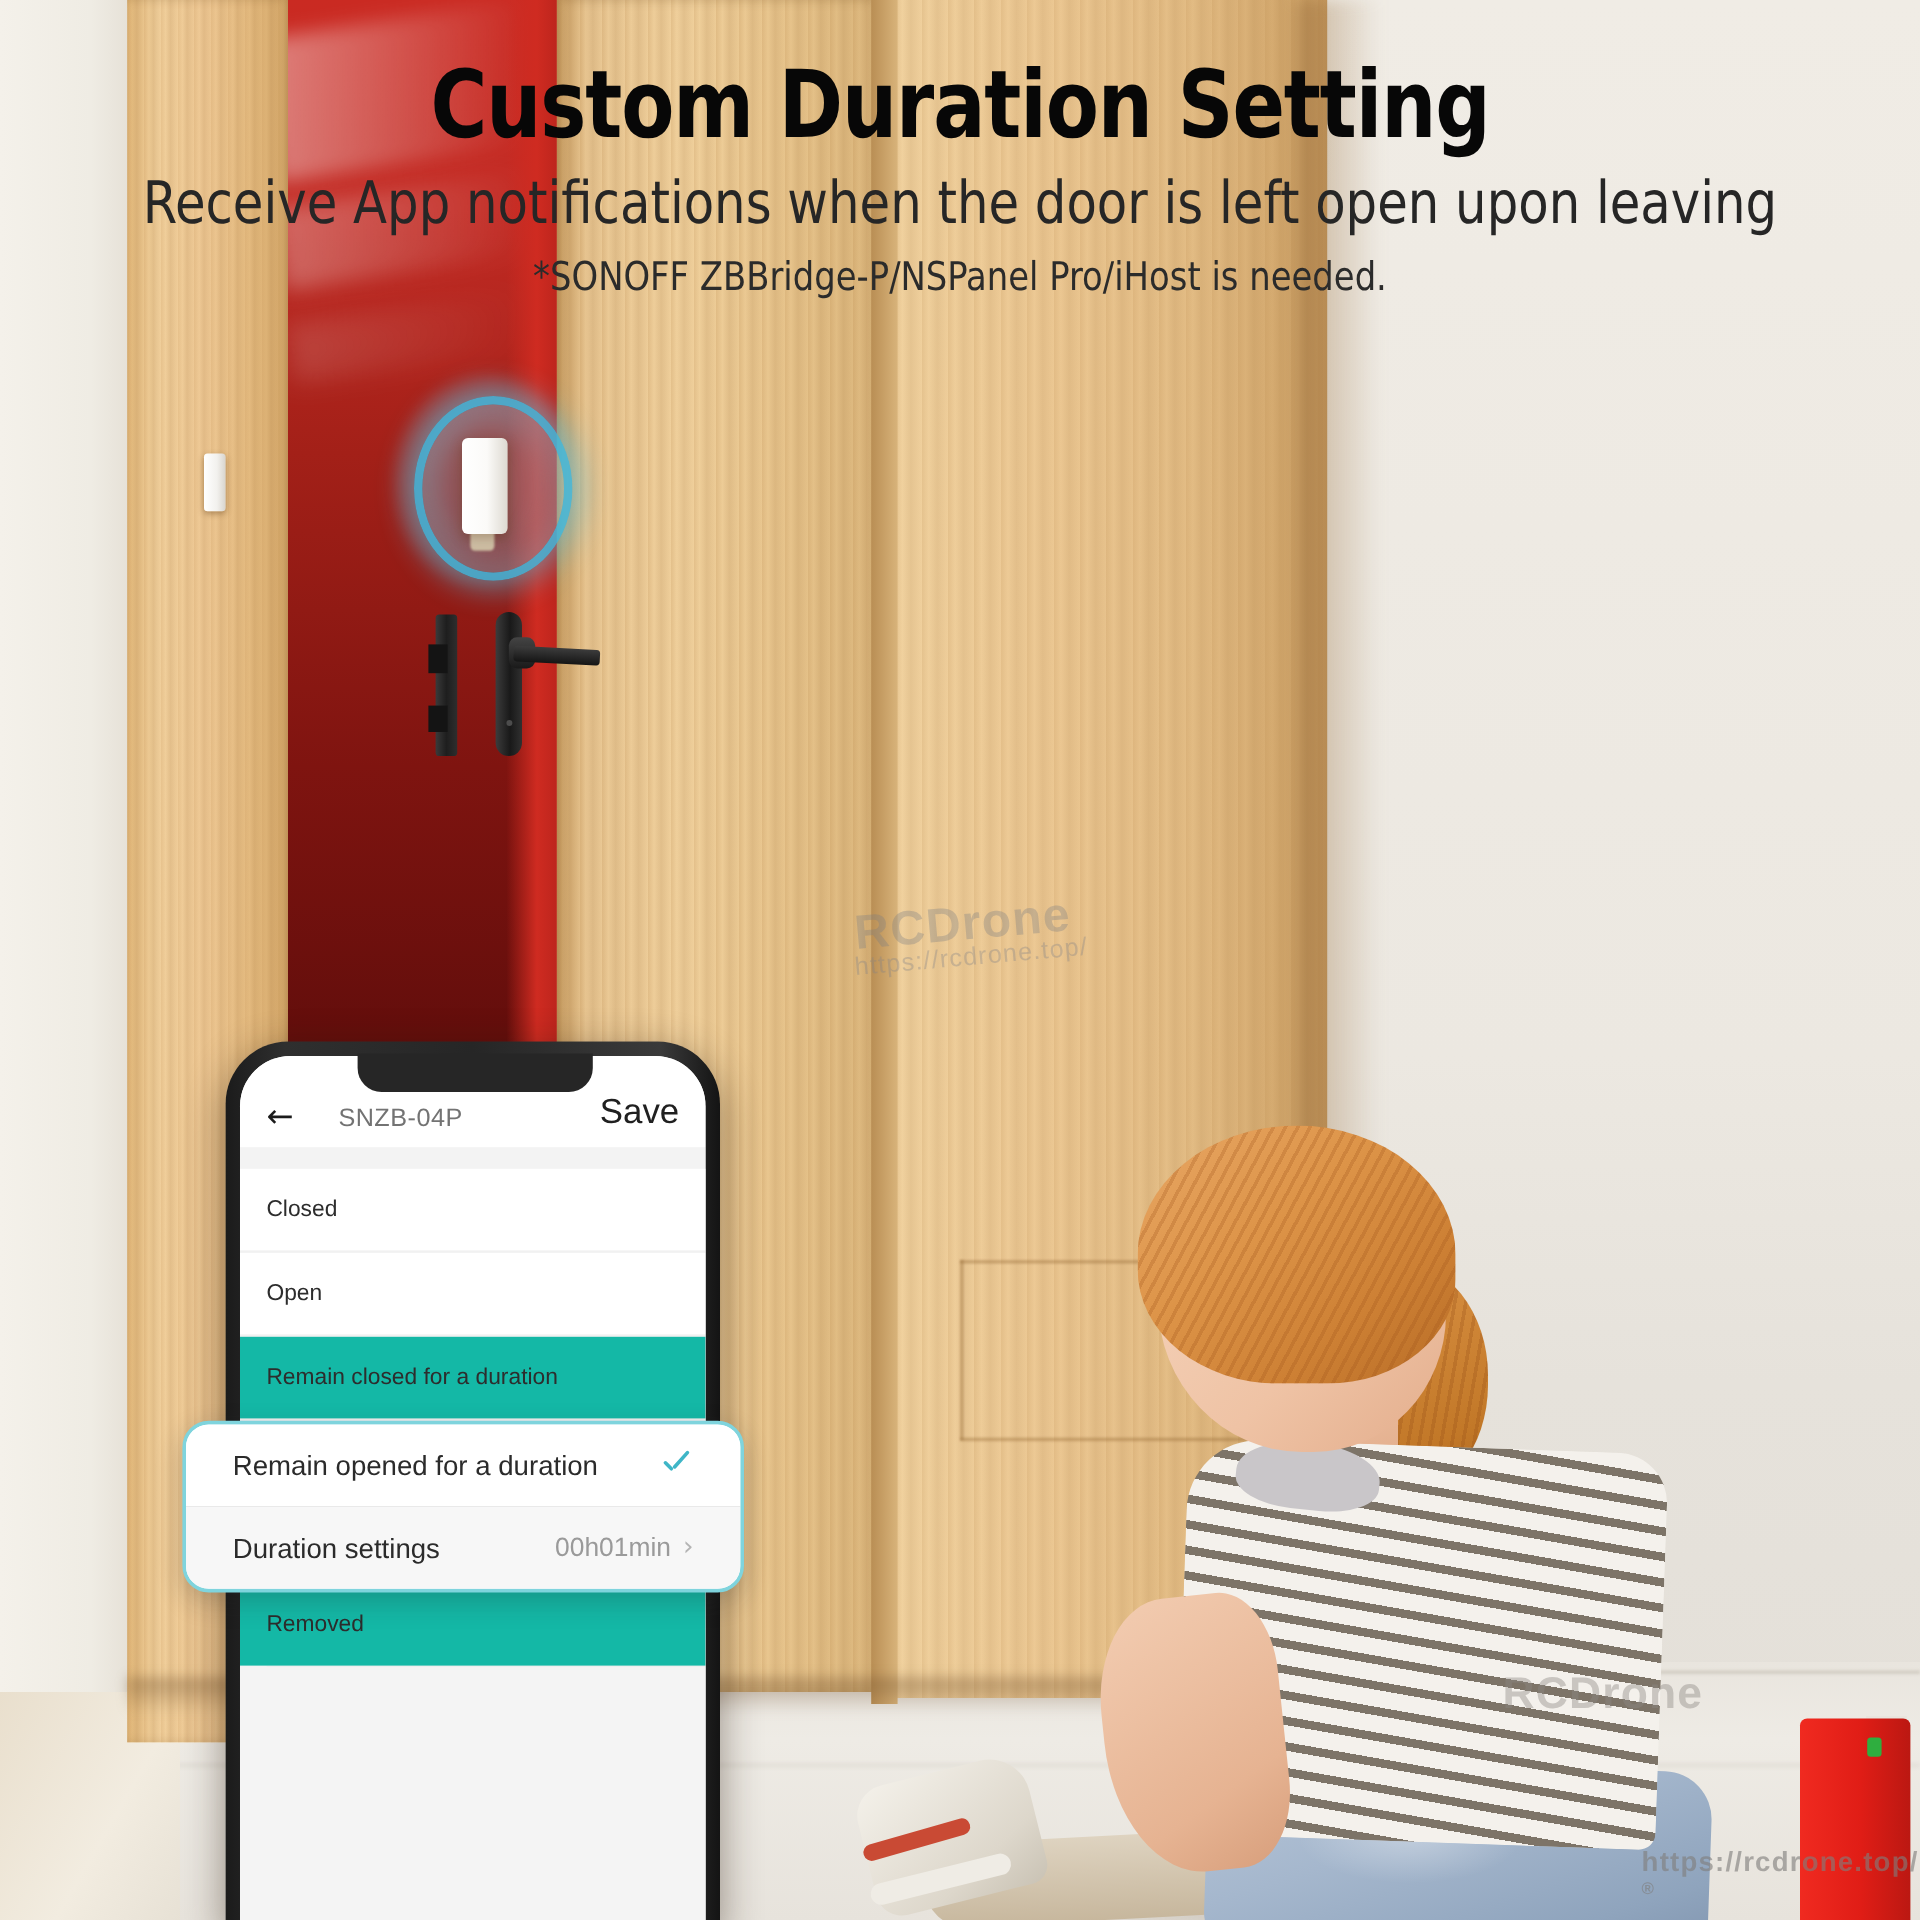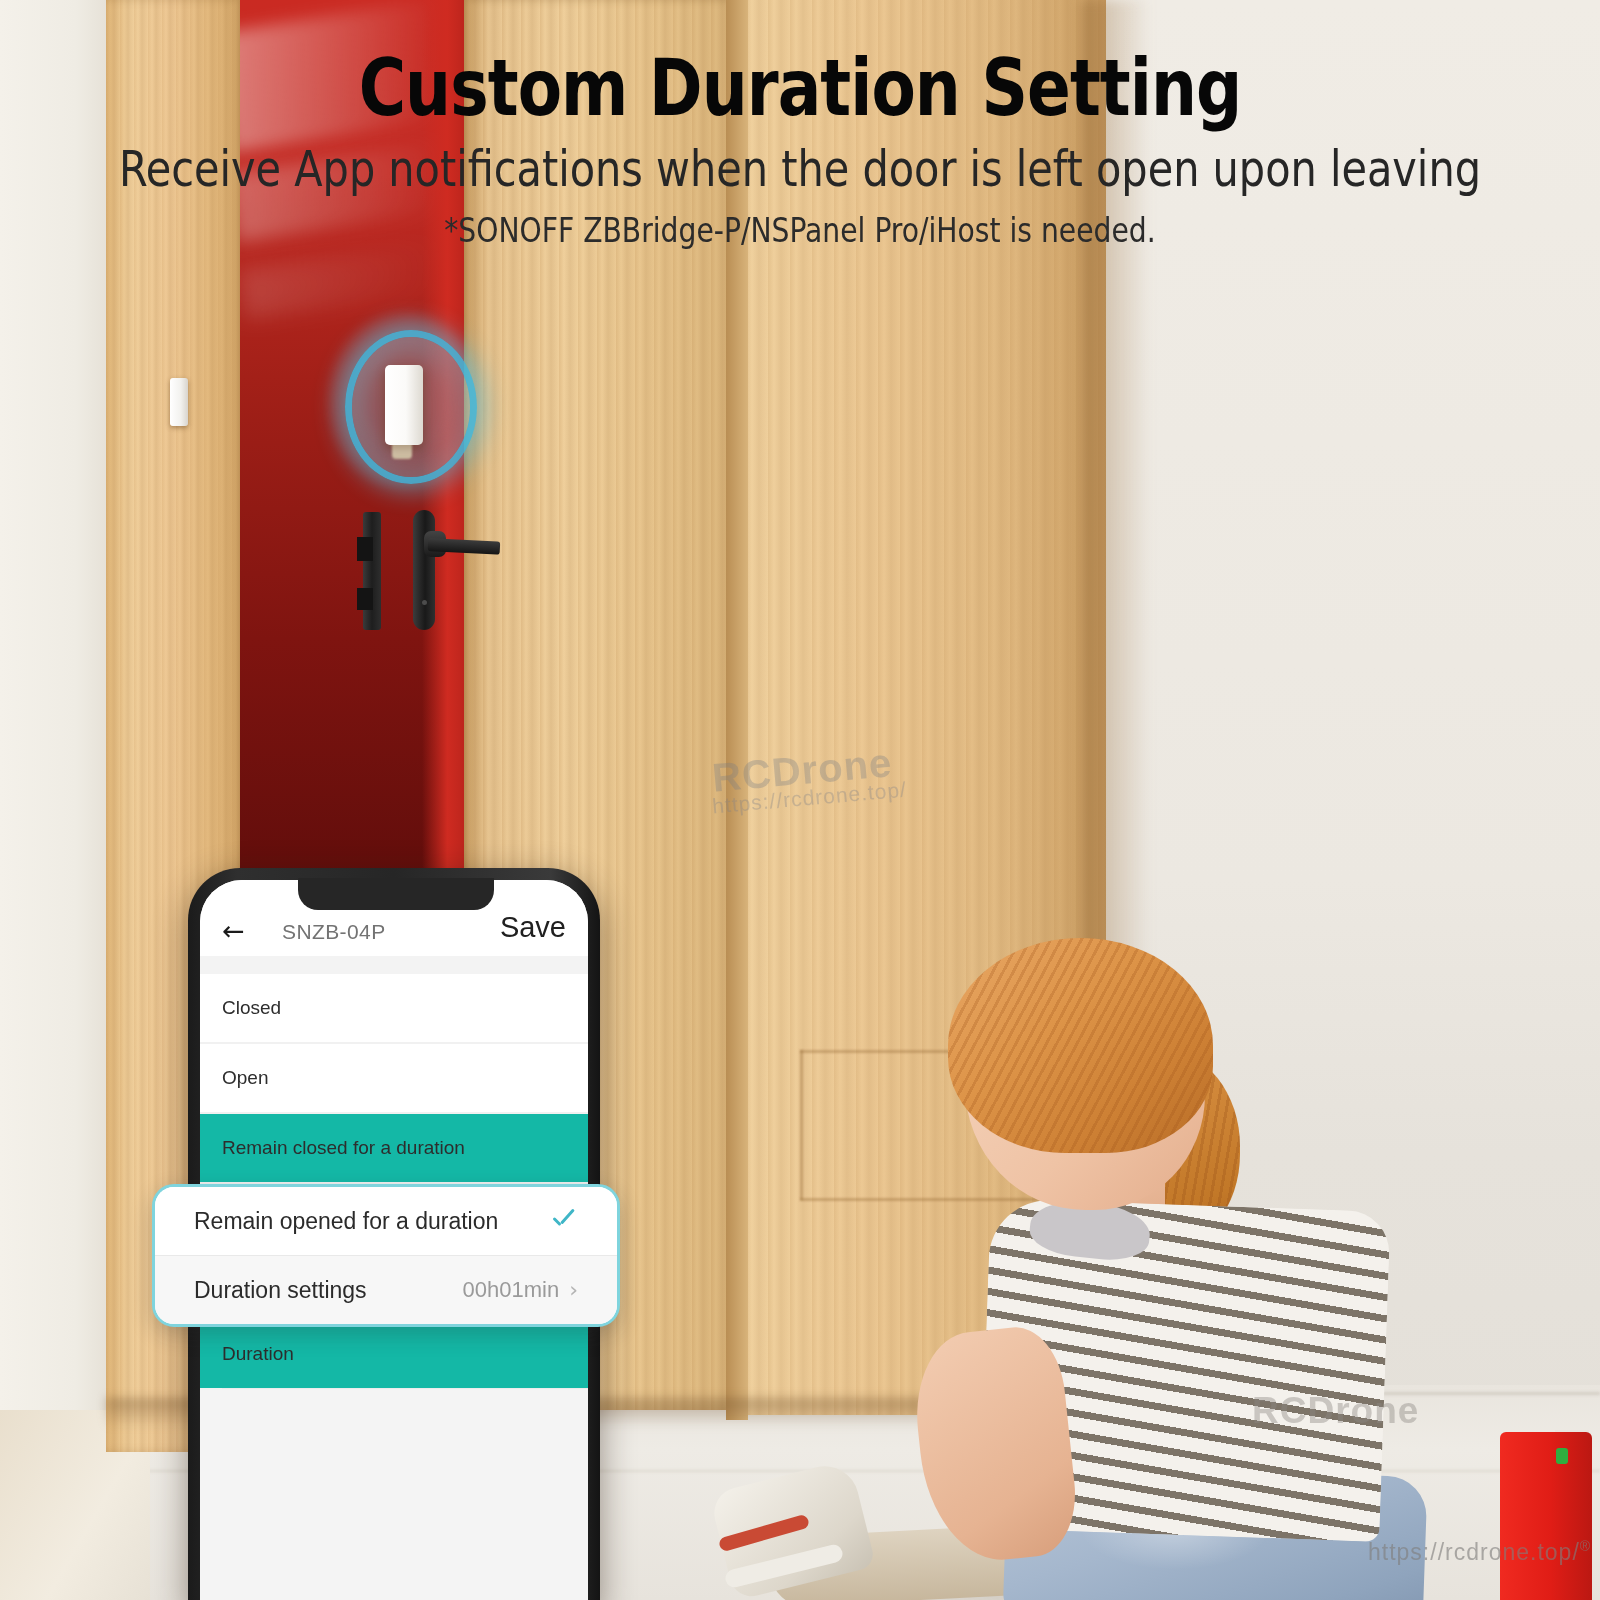--- a/index.html
+++ b/index.html
@@ -370,21 +370,21 @@
   .chev{
     font-size:22px;color:#b4b4b4;font-family:"DejaVu Sans",sans-serif;line-height:1;
   }
 
   
   .wm{position:absolute;color:rgba(120,120,120,.30);font-weight:bold;letter-spacing:1px;
       user-select:none;}
   .wm1{left:712px;top:748px;font-size:40px;transform:rotate(-5deg);color:rgba(120,125,130,.33);}
   .wm1b{left:712px;top:786px;font-size:21px;transform:rotate(-5deg);font-weight:400;color:rgba(128,130,134,.34);}
   .wm2{left:1252px;top:1390px;font-size:37px;color:rgba(140,136,132,.42);}
-  .wm3{left:1368px;top:1538px;font-size:23px;font-weight:400;color:rgba(128,126,124,.62);}
+  .wm3{left:1368px;top:1538px;font-size:23px;font-weight:700;color:rgba(128,126,124,.62);}
   .wm3 .reg{font-size:14px;vertical-align:super;}
 </style>
 </head>
 <body>
 
 <div id="stage">
 
   <div class="wall"></div>
   <div class="wall-right-shade"></div>
   <div class="floor"></div>
@@ -485,21 +485,21 @@
       </div>
       <div class="row-gap"></div>
 
       <div class="row row-dim">
         <span class="row-label">Remain closed for a duration</span>
       </div>
 
       <div style="height:138px;background:#f0f0f0;"></div>
 
       <div class="row row-dim">
-        <span class="row-label">Duration</span>
+        <span class="row-label">Removed</span>
       </div>
       <div class="row-sep"></div>
 
       <div class="blank"></div>
     </div>
   </div>
 
   <div class="card">
     <div class="card-row card-row-1">
       <span class="card-label">Remain opened for a duration</span>

